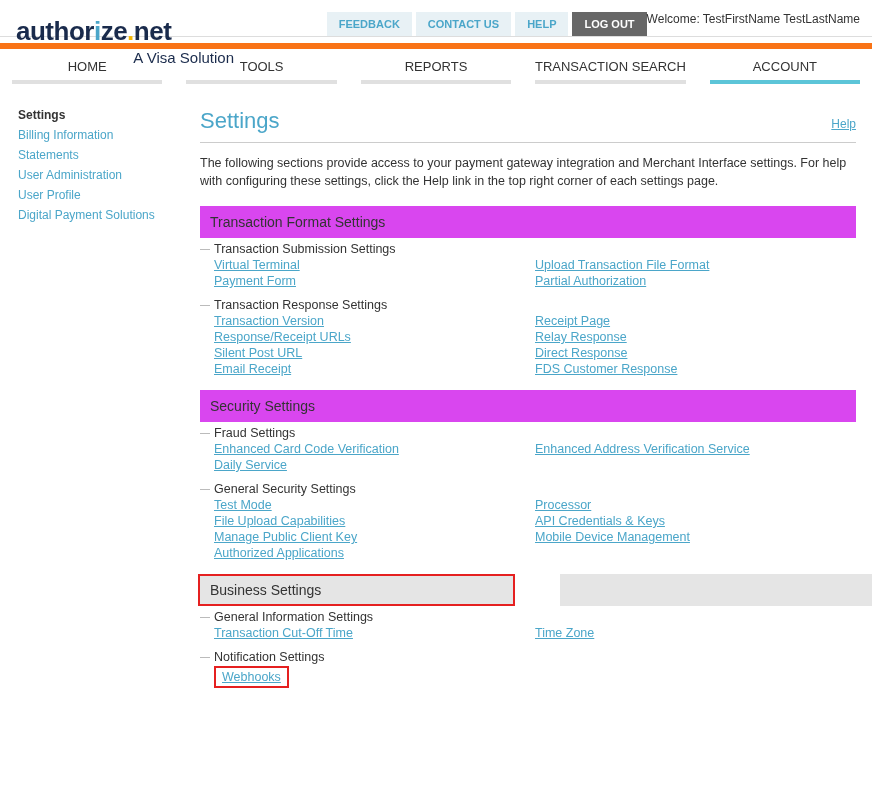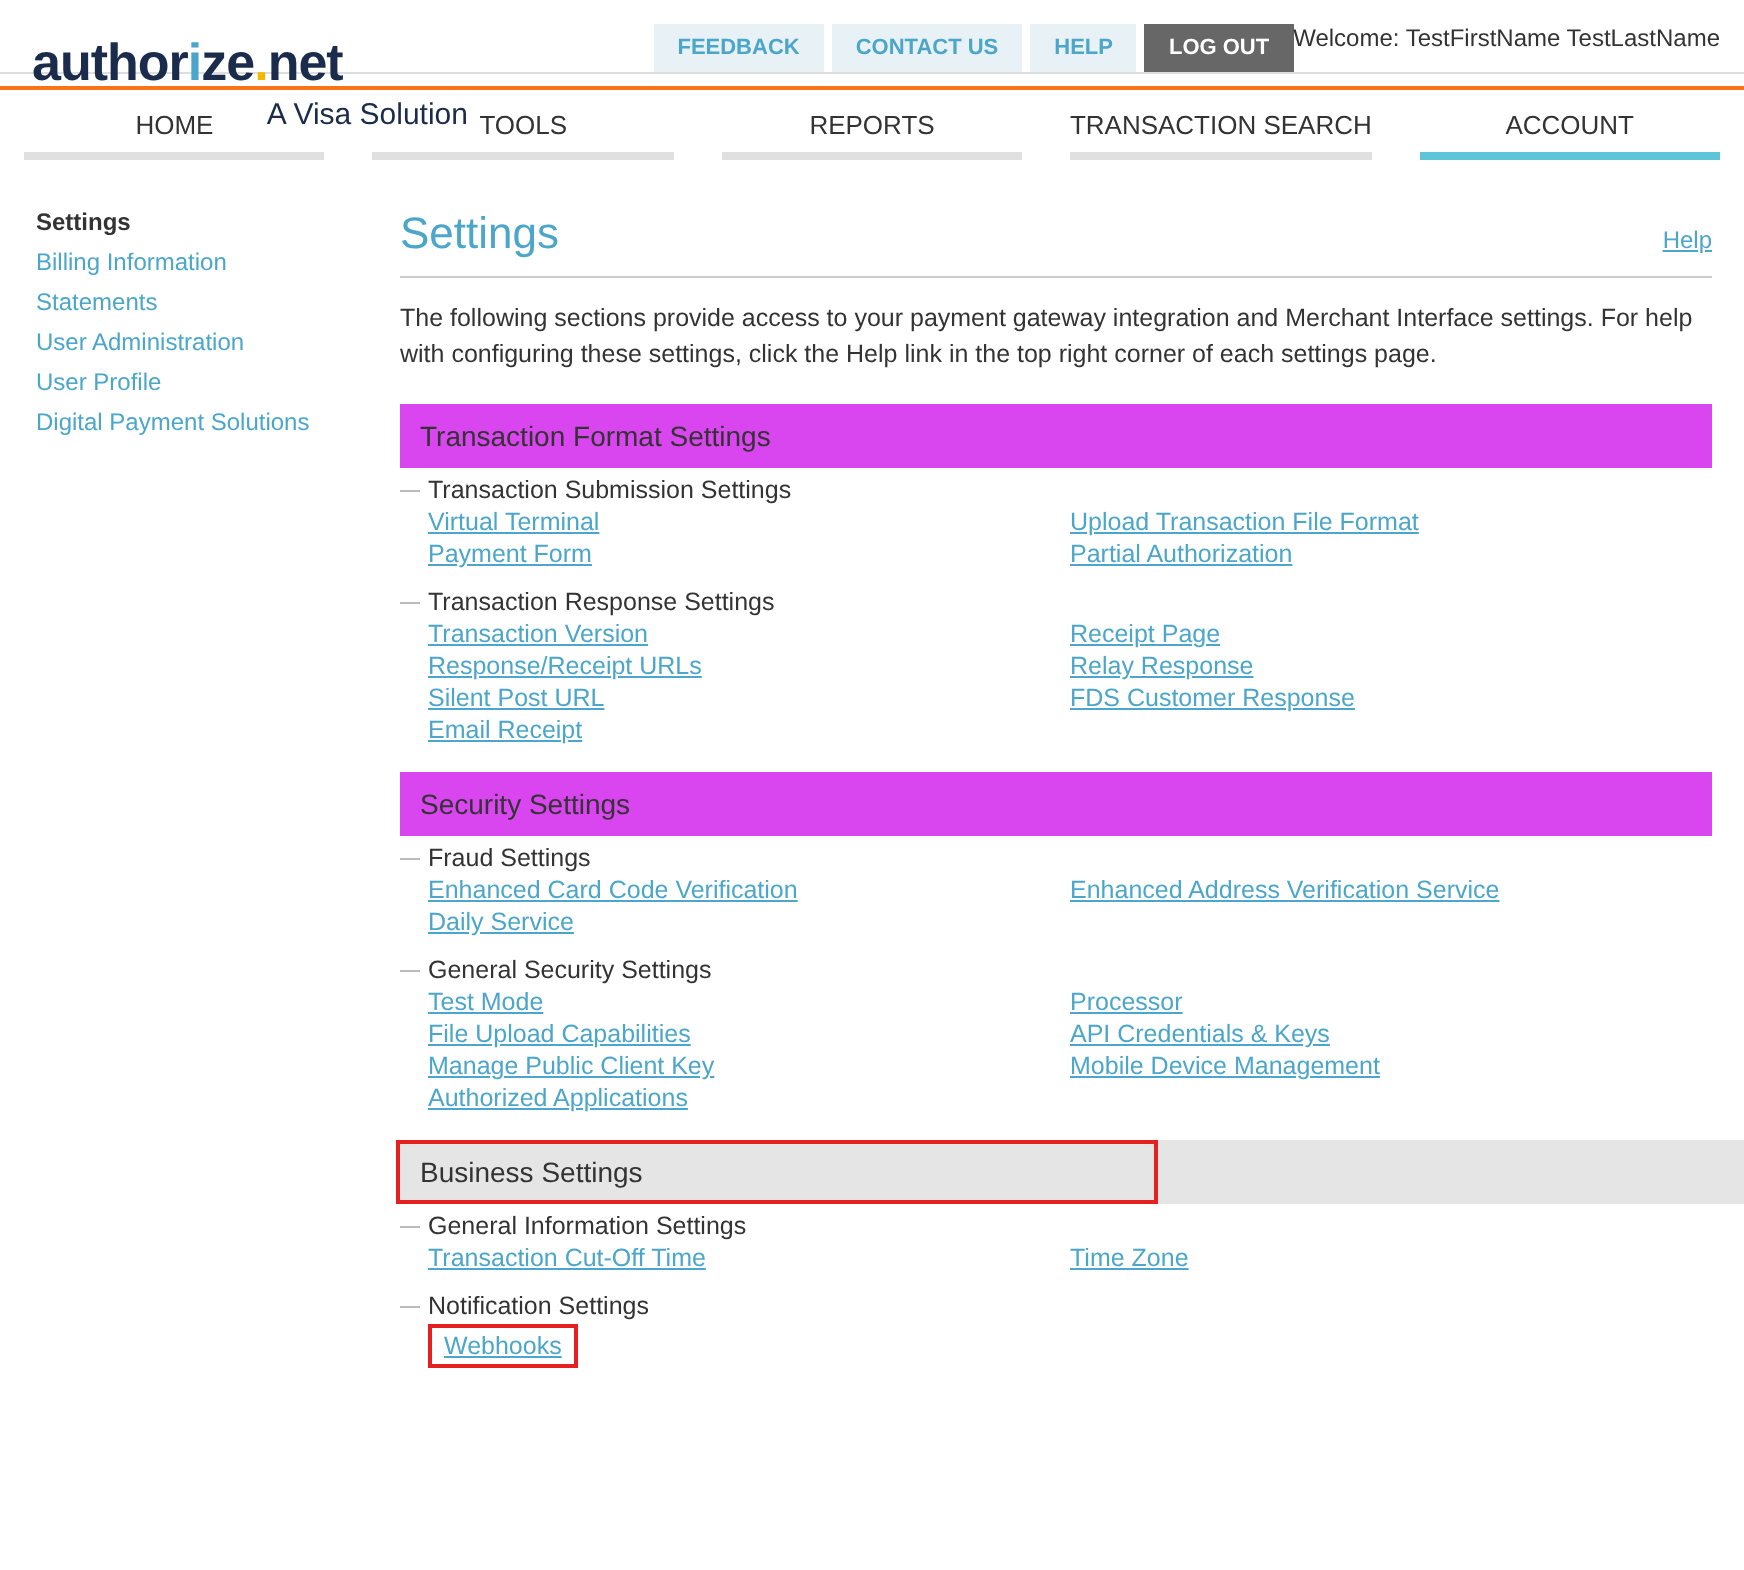--- a/index.html
+++ b/index.html
@@ -16,21 +16,21 @@
 .welcome { font-size: 12px; color: #333; margin-top: 12px; margin-bottom: 10px; }
 
 
 .logo { padding: 8px 16px 6px 16px; }
 .logo-main { font-size: 26px; font-weight: bold; color: #1a2b4c; letter-spacing: -0.5px; }
 .logo-dot2 { color: #f5b600; font-weight: bold; }
 .logo-i-dot { color: #4ba6c9; }
 .logo-sub { text-align: right; font-size: 15px; color: #1a2b4c; margin-top: 2px; width: 218px; }
 
 
-.nav { display: flex; border-top: 2px solid #f97316; margin-top: 6px; }
+.nav { display: flex; border-top: 6px solid #f97316; margin-top: 6px; }
 .nav-item { flex: 1; text-align: center; padding: 10px 0 6px 0; font-size: 13px; color: #333; cursor: pointer; position: relative; }
 .nav-item:after { content: ''; display: block; height: 4px; background: #e0e0e0; margin: 6px 12px 0 12px; }
 .nav-item.active:after { background: #5cc5d8; }
 
 
 .container { display: flex; }
 .sidebar { width: 180px; padding: 18px 8px 8px 18px; }
 .sidebar-item { display: block; margin-bottom: 6px; font-size: 12px; color: #4ba6c9; text-decoration: none; }
 .sidebar-item.active { color: #333; font-weight: bold; }
 .main { flex: 1; padding: 18px 16px 20px 20px; }
@@ -43,21 +43,21 @@
 
 .section-header { background: #d946ef; padding: 8px 10px; font-size: 14px; color: #333; margin-top: 8px; }
 .subsection { position: relative; padding: 4px 0 4px 14px; }
 .subsection:before { content: ''; position: absolute; left: 0; top: 11px; width: 10px; height: 1px; background: #bbb; }
 .subsection-title { font-size: 12.5px; color: #333; margin-bottom: 2px; }
 .link-row { display: flex; }
 .link-col { flex: 1; }
 .link-item { display: block; font-size: 12.5px; color: #4ba6c9; margin-bottom: 2px; padding-left: 0; }
 
 .highlight-red { border: 2px solid #e52020; }
-.highlight-business { width: 381px; margin-left: -2px; padding: 6px 10px !important; }
+.highlight-business { width: 317px; margin-left: -2px; padding: 6px 10px !important; }
 .highlight-webhooks { display: inline-block; padding: 2px 6px; }
 </style>
 </head>
 <body>
 
 <div class="topbar">
   <div class="top-left" style="position:absolute; left:0;">
     <div class="logo">
       <div class="logo-main">author<span class="logo-i-dot">i</span>ze<span class="logo-dot2">.</span>net</div>
       <div class="logo-sub">A Visa Solution</div>
@@ -118,20 +118,21 @@
       <div class="link-row">
         <div class="link-col">
           <a class="link-item">Transaction Version</a>
           <a class="link-item">Response/Receipt URLs</a>
           <a class="link-item">Silent Post URL</a>
           <a class="link-item">Email Receipt</a>
         </div>
         <div class="link-col">
           <a class="link-item">Receipt Page</a>
           <a class="link-item">Relay Response</a>
+          <a class="link-item">Direct Response</a>
           <a class="link-item">FDS Customer Response</a>
         </div>
       </div>
     </div>
 
     <div class="section-header">Security Settings</div>
     <div class="subsection">
       <div class="subsection-title">Fraud Settings</div>
       <div class="link-row">
         <div class="link-col">

